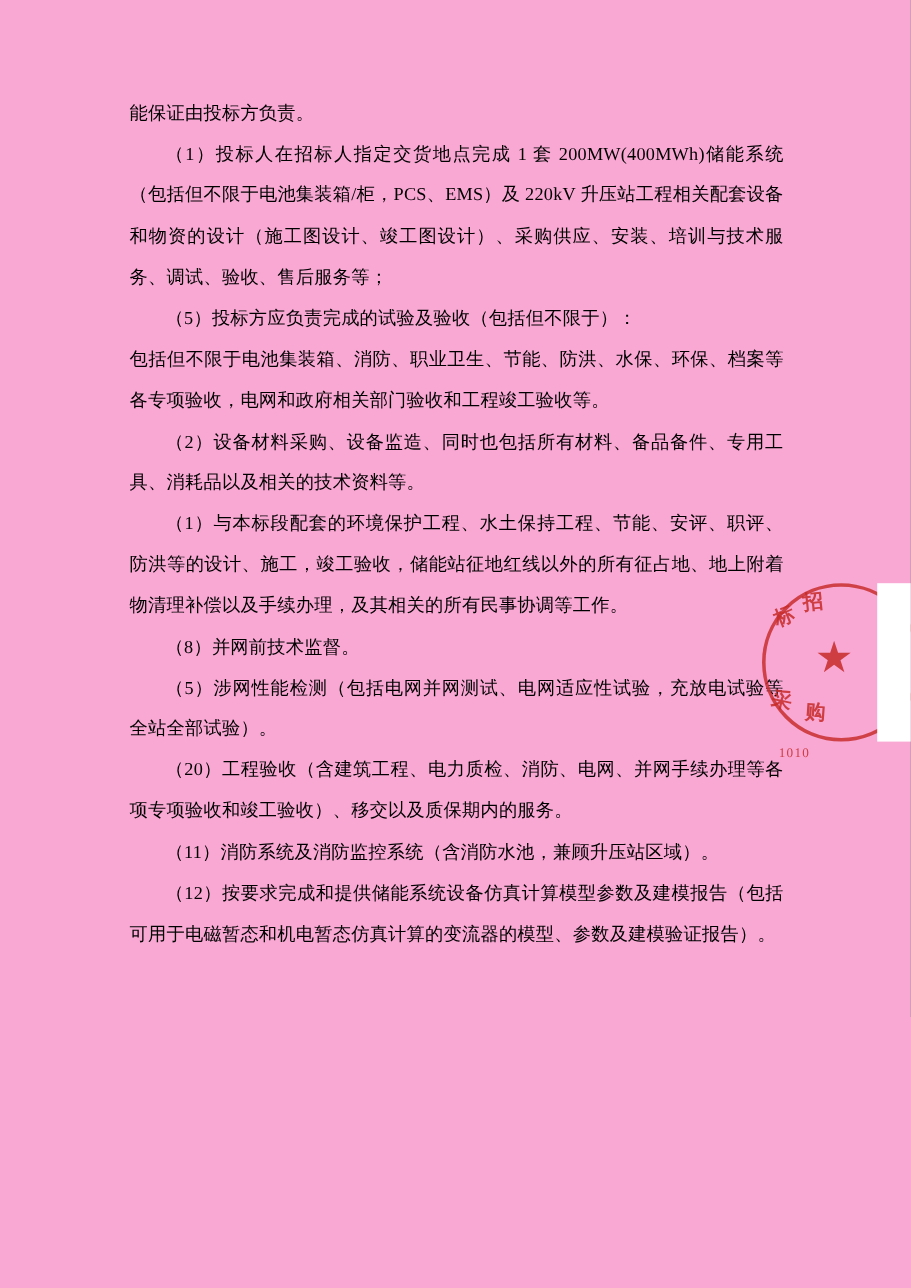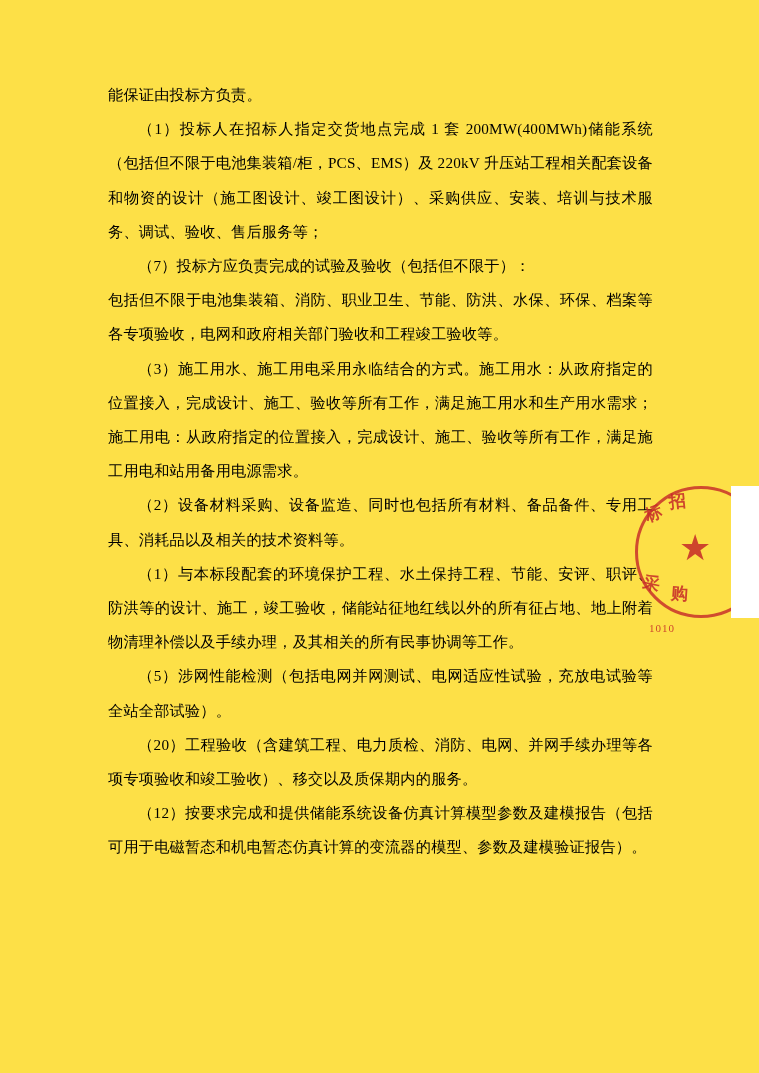--- a/index.html
+++ b/index.html
@@ -7,21 +7,21 @@
     padding: 0;
     background: #8c8c8c;
   }
   body {
     font-family: "Liberation Serif", "DejaVu Serif", serif;
   }
   .page {
     position: relative;
     width: 759px;
     height: 1073px;
-    background: #fde047;
+    background: #f9a8d4;
     overflow: hidden;
     margin: 0 auto;
   }
   .doc-body {
     position: absolute;
     left: 108px;
     top: 78px;
     width: 545px;
   }
   .para {
@@ -99,27 +99,28 @@
   }
 </style>
 </head>
 <body>
 
 <div class="page">
 
   <div class="doc-body">
     <p class="para noindent">能保证由投标方负责。</p>
     <p class="para indent">（1）投标人在招标人指定交货地点完成 1 套 200MW(400MWh)储能系统（包括但不限于电池集装箱/柜，PCS、EMS）及 220kV 升压站工程相关配套设备和物资的设计（施工图设计、竣工图设计）、采购供应、安装、培训与技术服务、调试、验收、售后服务等；</p>
-    <p class="para indent">（7）投标方应负责完成的试验及验收（包括但不限于）：</p>
+    <p class="para indent">（5）投标方应负责完成的试验及验收（包括但不限于）：</p>
     <p class="para noindent">包括但不限于电池集装箱、消防、职业卫生、节能、防洪、水保、环保、档案等各专项验收，电网和政府相关部门验收和工程竣工验收等。</p>
-    <p class="para indent">（3）施工用水、施工用电采用永临结合的方式。施工用水：从政府指定的位置接入，完成设计、施工、验收等所有工作，满足施工用水和生产用水需求；施工用电：从政府指定的位置接入，完成设计、施工、验收等所有工作，满足施工用电和站用备用电源需求。</p>
     <p class="para indent">（2）设备材料采购、设备监造、同时也包括所有材料、备品备件、专用工具、消耗品以及相关的技术资料等。</p>
     <p class="para indent">（1）与本标段配套的环境保护工程、水土保持工程、节能、安评、职评、防洪等的设计、施工，竣工验收，储能站征地红线以外的所有征占地、地上附着物清理补偿以及手续办理，及其相关的所有民事协调等工作。</p>
+    <p class="para indent">（8）并网前技术监督。</p>
     <p class="para indent">（5）涉网性能检测（包括电网并网测试、电网适应性试验，充放电试验等全站全部试验）。</p>
     <p class="para indent">（20）工程验收（含建筑工程、电力质检、消防、电网、并网手续办理等各项专项验收和竣工验收）、移交以及质保期内的服务。</p>
+    <p class="para indent">（11）消防系统及消防监控系统（含消防水池，兼顾升压站区域）。</p>
     <p class="para indent">（12）按要求完成和提供储能系统设备仿真计算模型参数及建模报告（包括可用于电磁暂态和机电暂态仿真计算的变流器的模型、参数及建模验证报告）。</p>
 
   </div>
 
   <div class="seal">
     <div class="seal-ring"></div>
     <div class="seal-star">★</div>
     <div class="seal-text seal-t1">标</div>
     <div class="seal-text seal-t2">招</div>
     <div class="seal-text seal-t3">采</div>

